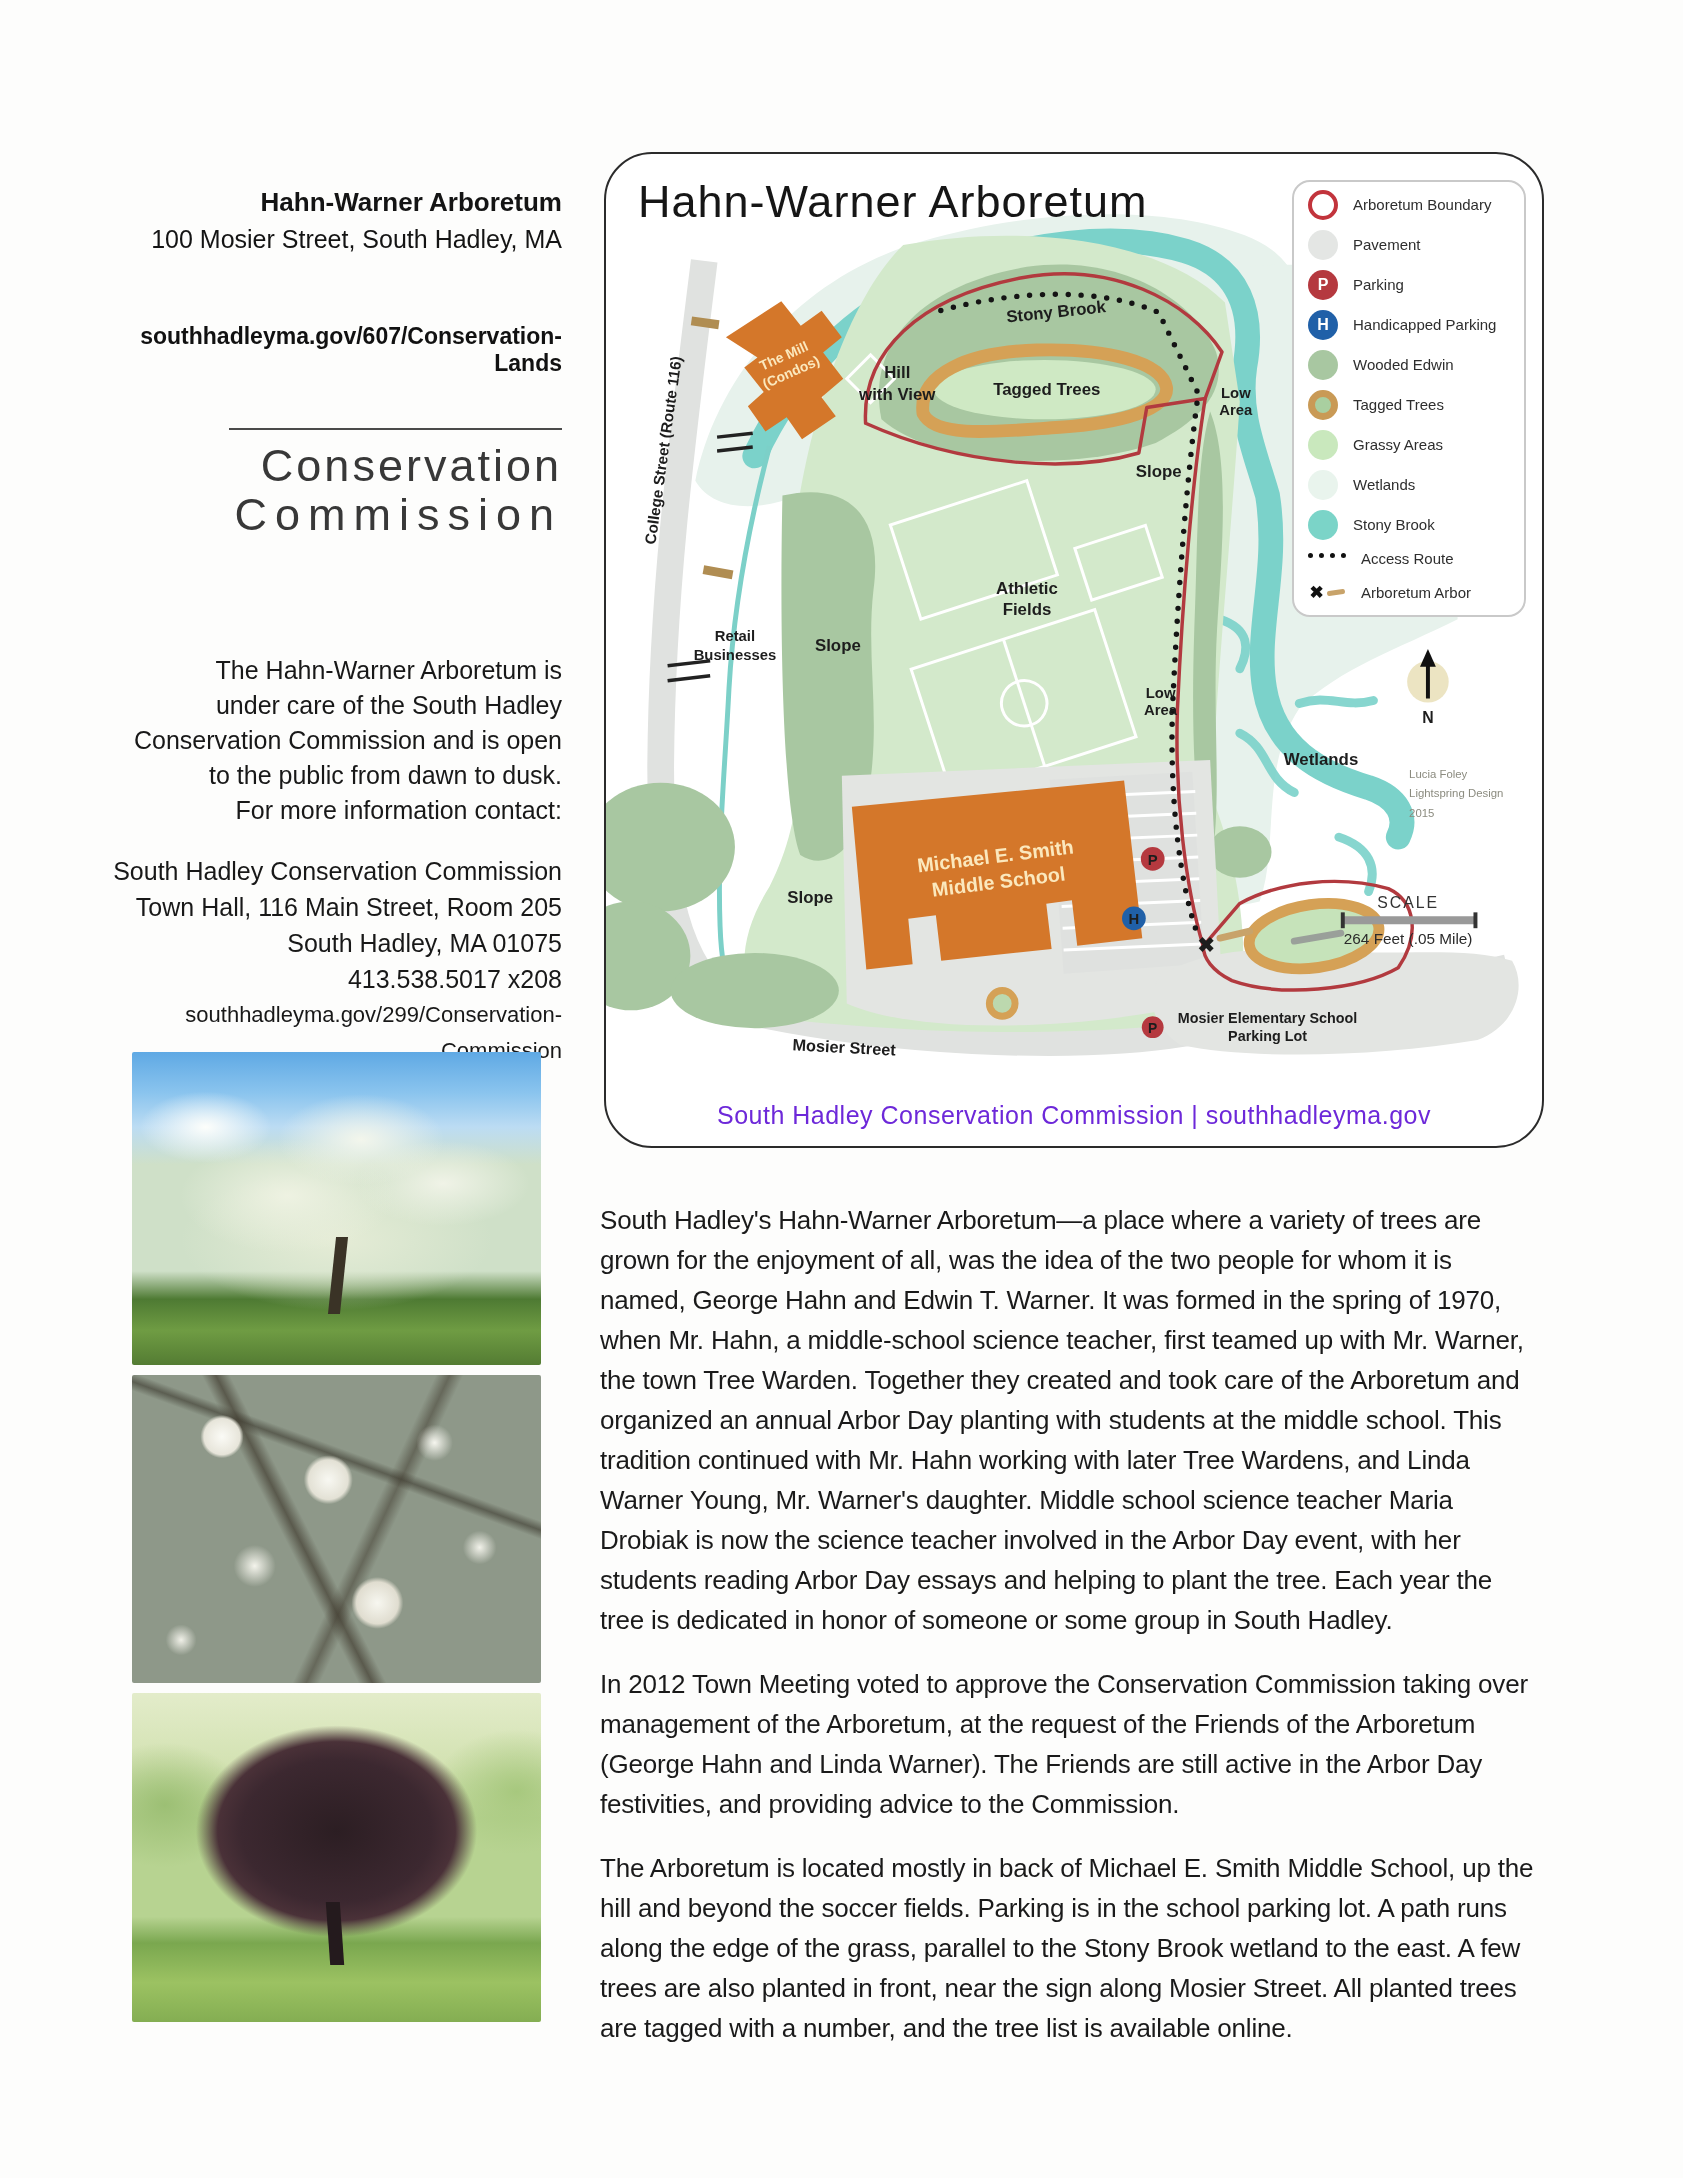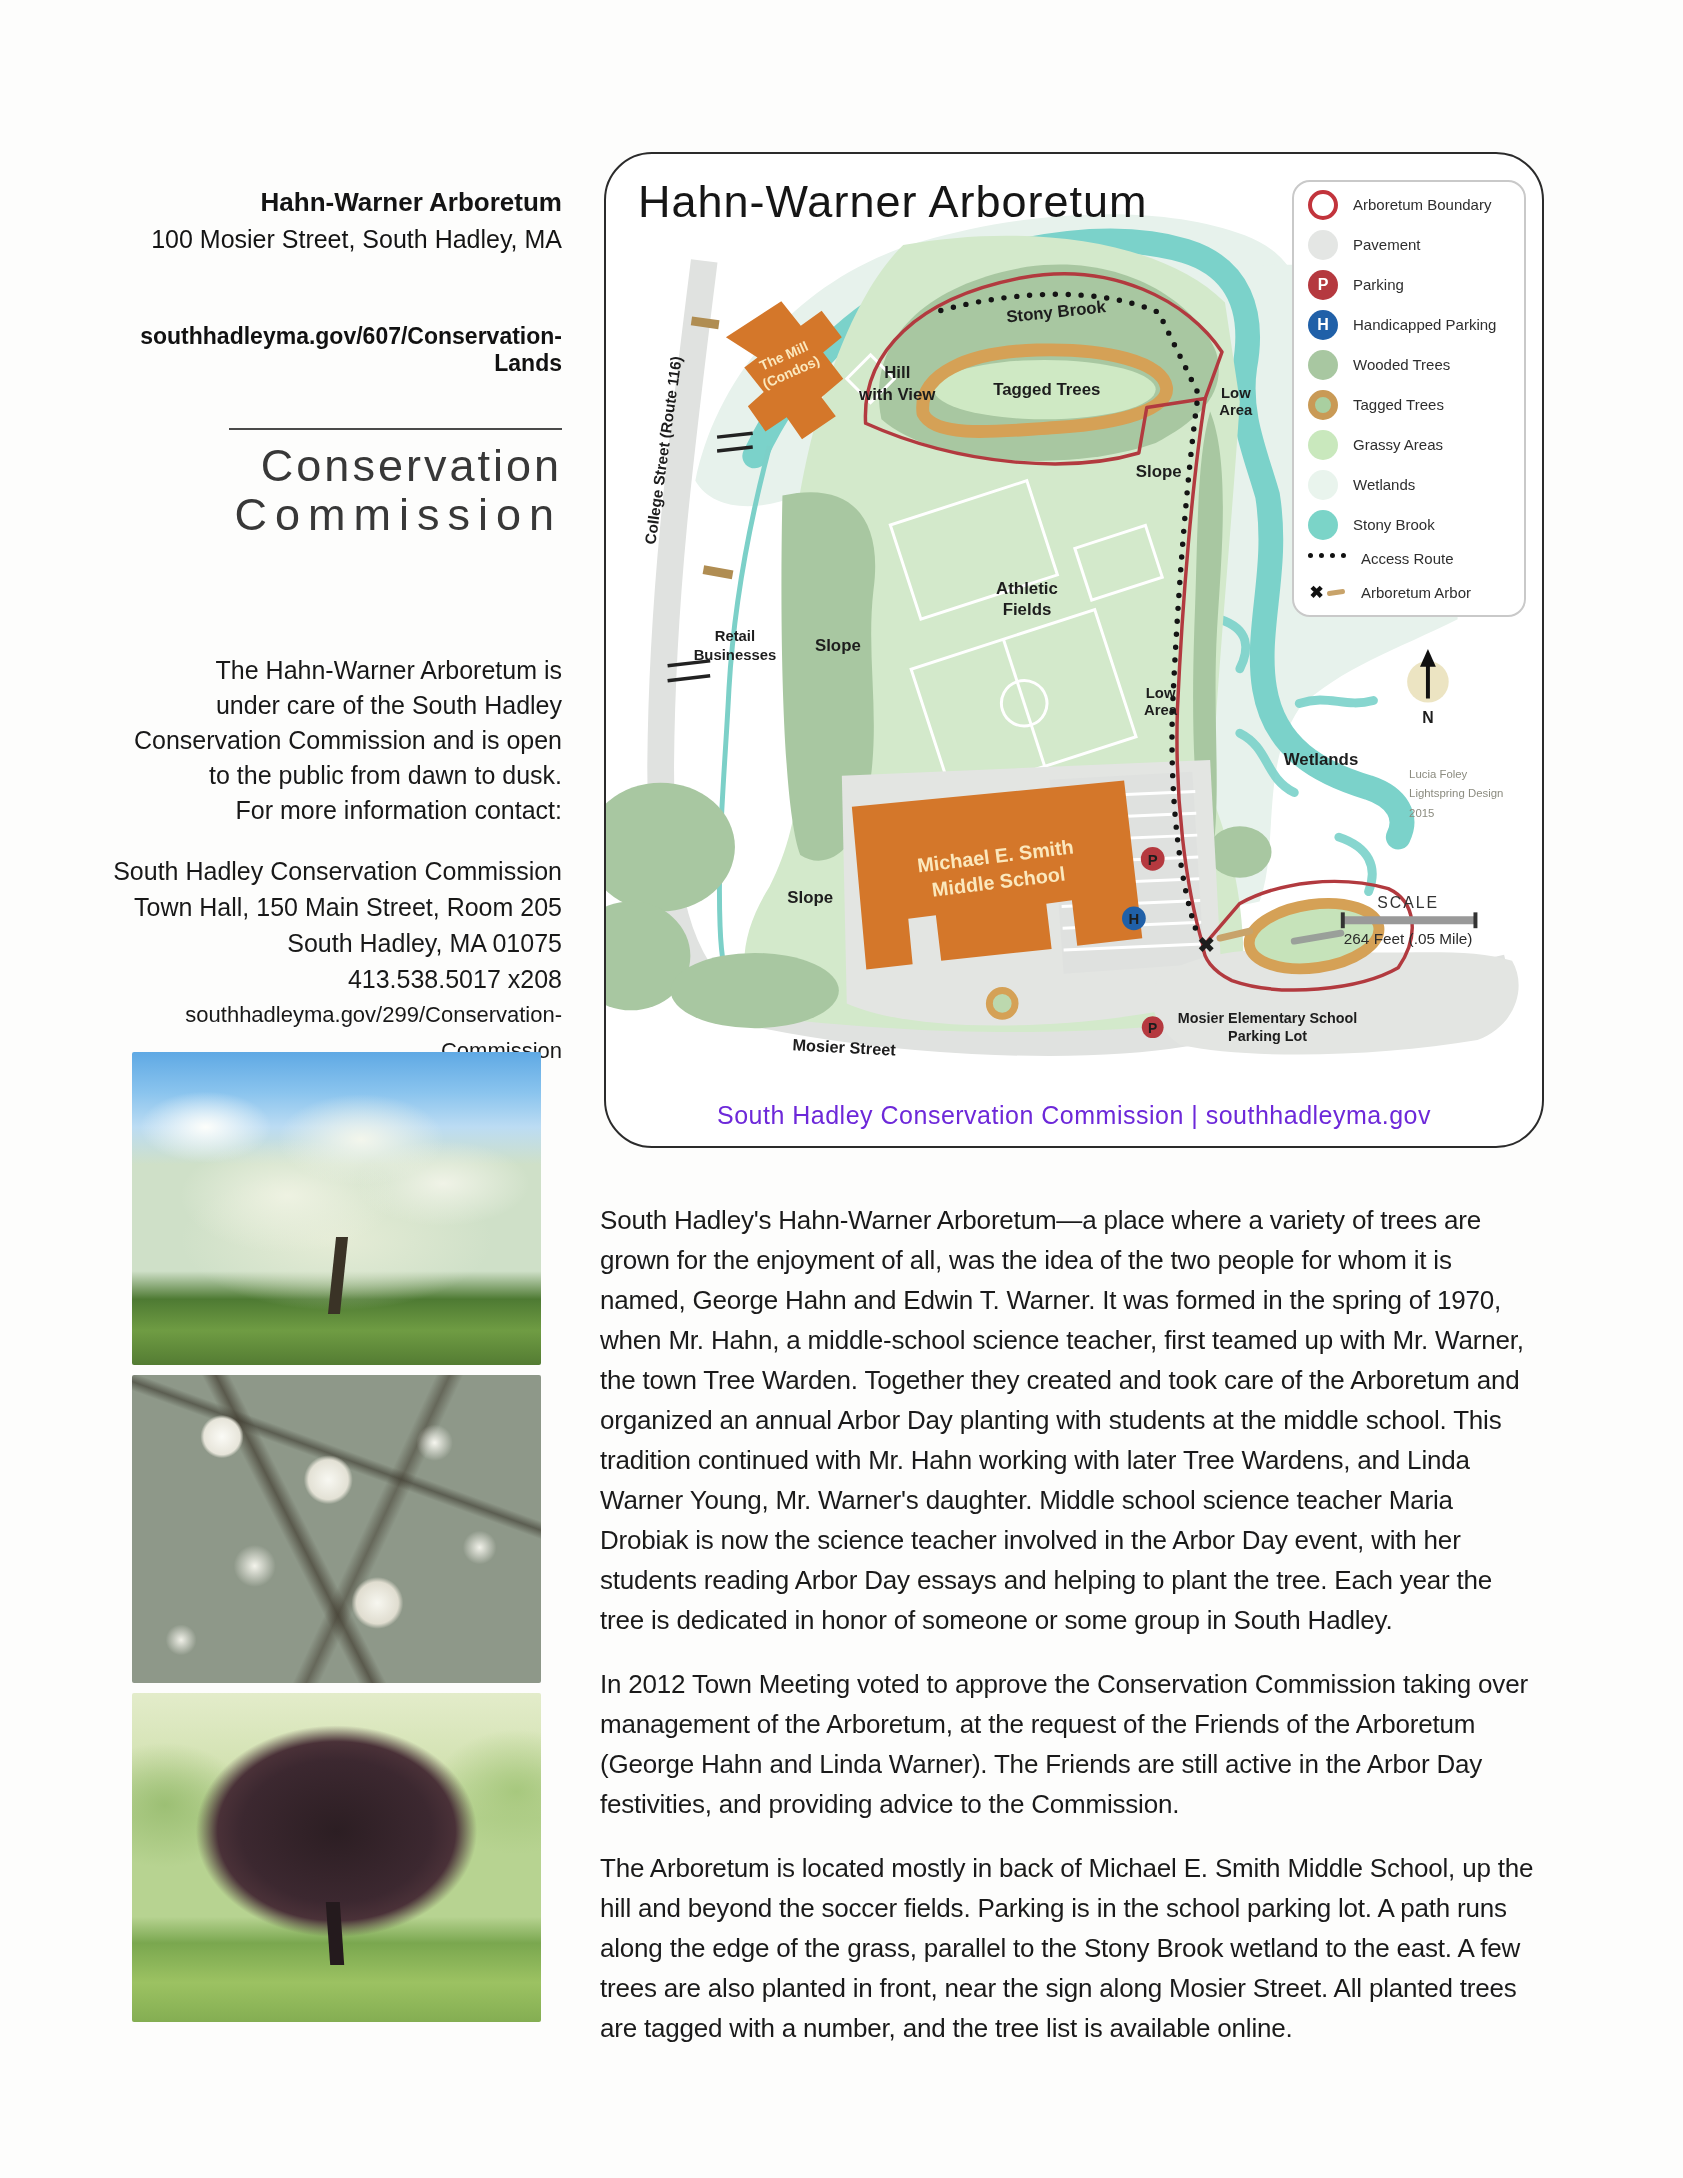--- a/index.html
+++ b/index.html
@@ -111,21 +111,21 @@
   <div class="intro">
     <div>The Hahn-Warner Arboretum is</div>
     <div>under care of the South Hadley</div>
     <div>Conservation Commission and is open</div>
     <div>to the public from dawn to dusk.</div>
     <div>For more information contact:</div>
   </div>
 
   <div class="contact">
     <div>South Hadley Conservation Commission</div>
-    <div>Town Hall, 150 Main Street, Room 205</div>
+    <div>Town Hall, 116 Main Street, Room 205</div>
     <div>South Hadley, MA 01075</div>
     <div>413.538.5017 x208</div>
     <div class="small">southhadleyma.gov/299/Conservation-Commission</div>
   </div>
 
   <div class="photo photo1"></div>
   <div class="photo photo2"></div>
   <div class="photo photo3"></div>
 
   <div class="map-panel">
@@ -288,21 +288,21 @@
       <div class="lrow">
         <span class="sw sw-parking">P</span>
         <span class="llabel">Parking</span>
       </div>
       <div class="lrow">
         <span class="sw sw-handicapped">H</span>
         <span class="llabel">Handicapped Parking</span>
       </div>
       <div class="lrow">
         <span class="sw sw-wooded"></span>
-        <span class="llabel">Wooded Trees</span>
+        <span class="llabel">Wooded Edwin</span>
       </div>
       <div class="lrow">
         <span class="sw sw-tagged"></span>
         <span class="llabel">Tagged Trees</span>
       </div>
       <div class="lrow">
         <span class="sw sw-grassy"></span>
         <span class="llabel">Grassy Areas</span>
       </div>
       <div class="lrow">

